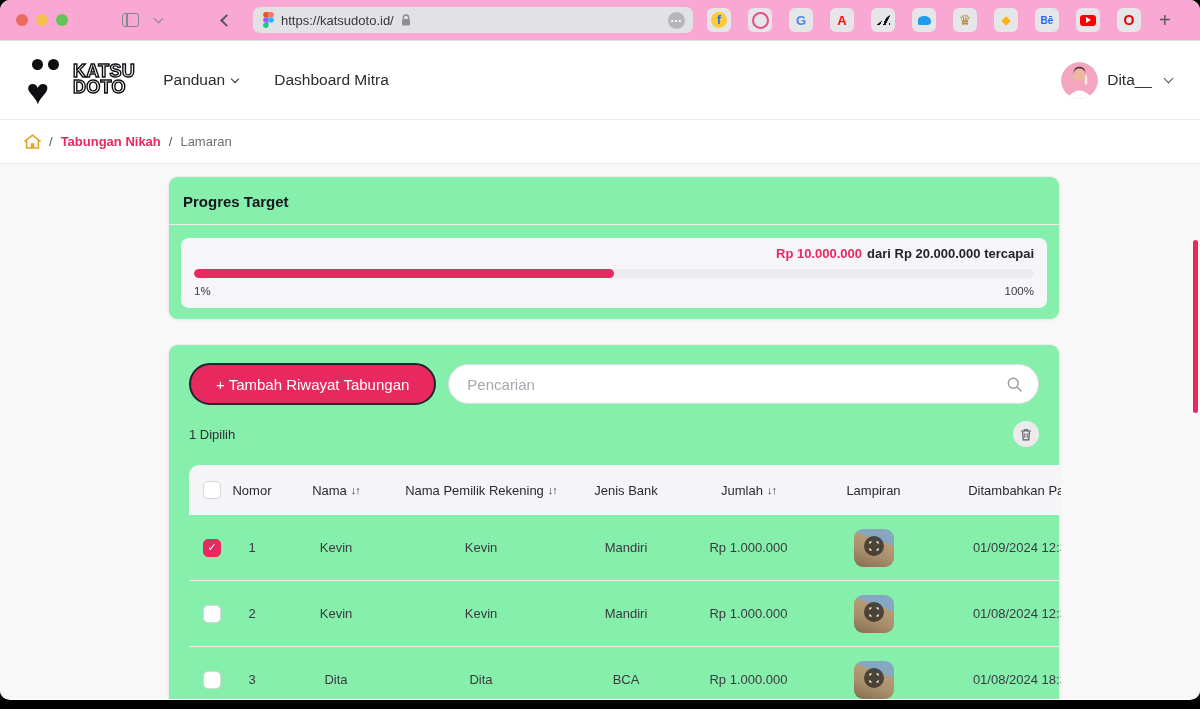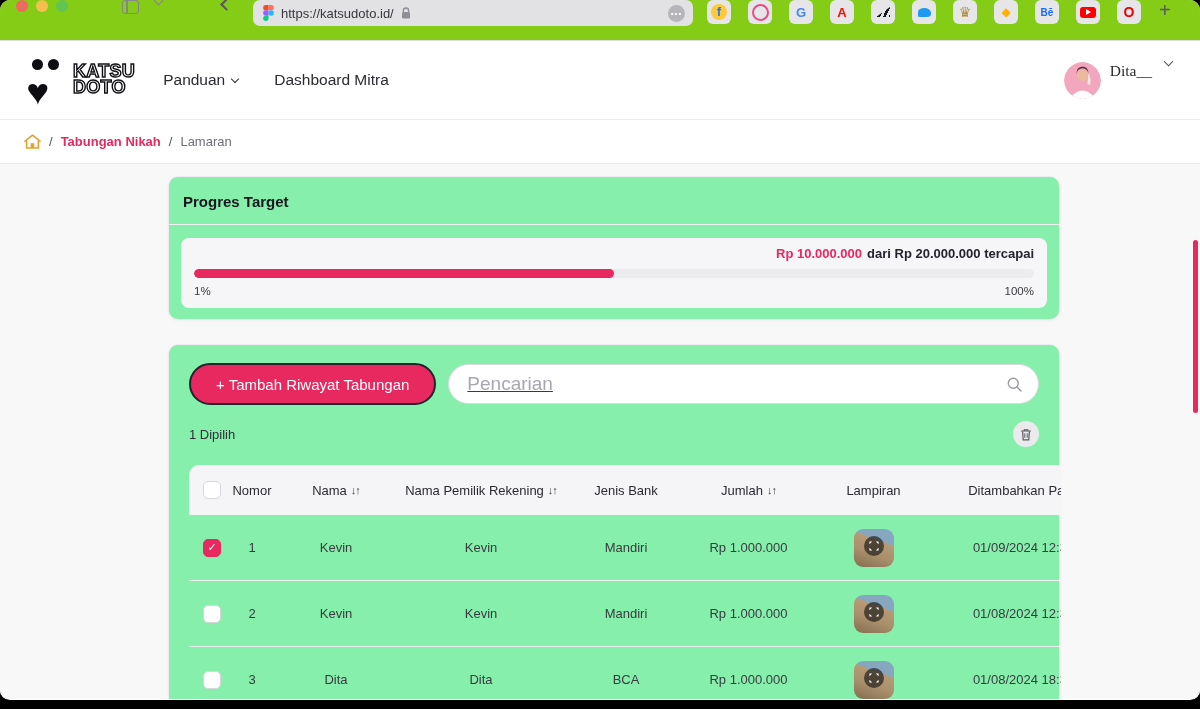--- a/index.html
+++ b/index.html
@@ -1,20 +1,20 @@
 <!DOCTYPE html>
 <html><head>
 <meta charset="utf-8">
 <style>
   * { margin:0; padding:0; box-sizing:border-box; }
   html,body { width:1200px; height:709px; background:#000; font-family:"Liberation Sans","DejaVu Sans",sans-serif; overflow:hidden; }
   .window { position:relative; width:1200px; height:700px; border-radius:10px; overflow:hidden; background:#fff; }
 
   
-  .chrome { height:41px; background:#84cc16; border-bottom:1px solid #DFDEE1; display:flex; }
+  .chrome { height:41px; background:#f9a8d4; border-bottom:1px solid #DFDEE1; display:flex; align-items:center; }
   .traffic { display:flex; gap:8px; margin-left:16px; }
   .light { width:12px; height:12px; border-radius:50%; }
   .light.red{background:#EC6A5E}.light.yellow{background:#F4BF4F}.light.green{background:#61C554}
   .sidebar-btn { margin-left:54px; width:17px; height:14px; border:1.5px solid #85858B; border-radius:3px; position:relative; }
   .sidebar-btn::before { content:""; position:absolute; left:3px; top:0; bottom:0; width:1.5px; background:#85858B; }
   .chev { display:inline-block; width:7px; height:7px; border-right:1.7px solid #85858B; border-bottom:1.7px solid #85858B; transform:rotate(45deg); }
   .tiny-chev { margin-left:16px; margin-top:-3px; }
   .back-chev { margin-left:60px; width:9px; height:9px; border-right:none; border-left:2px solid #57575C; border-bottom:2px solid #57575C; transform:rotate(45deg); }
   .urlbar { margin-left:22px; width:440px; height:26px; background:#E2E1E4; border-radius:7px; display:flex; align-items:center; padding:0 8px 0 10px; }
   .url-text { margin-left:7px; font-size:13px; color:#38383D; }
@@ -40,21 +40,21 @@
   .site-header { height:79px; background:#fff; border-bottom:1px solid #ECECEE; display:flex; align-items:center; padding:0 28px; }
   .logo { display:flex; align-items:center; }
   .logo-mark { position:relative; width:40px; height:45px; }
   .logo-mark .dot { position:absolute; top:1px; width:11px; height:11px; border-radius:50%; background:#0E0E12; }
   .logo-mark .dot.d1{left:4px}.logo-mark .dot.d2{left:20px}
   .logo-mark .heart { position:absolute; left:-1px; bottom:-7px; font-size:36px; line-height:1; color:#0E0E12; transform:scaleX(1.08); }
   .logo-text { margin-left:5px; font-size:18px; font-weight:800; line-height:.88; letter-spacing:.3px; color:#0E0E12; -webkit-text-fill-color:#fff; -webkit-text-stroke:1.4px #0E0E12; }
   .main-nav { display:flex; align-items:center; margin-left:28px; gap:36px; }
   .nav-item { display:flex; align-items:center; gap:7px; font-size:15.5px; color:#2B2B31; cursor:default; }
   .nav-chev { width:6px; height:6px; border-right:1.6px solid #2B2B31; border-bottom:1.6px solid #2B2B31; transform:rotate(45deg); margin-top:-3px; }
-  .user { margin-left:auto; display:flex; gap:9px;font-family:Liberation Serif, serif; }
+  .user { margin-left:auto; display:flex; align-items:center; gap:9px; }
   .avatar { width:37px; height:37px; border-radius:50%; overflow:hidden; }
   .user-name { font-size:15.5px; color:#2B2B31; }
   .user-chev { width:7px; height:7px; border-right:1.6px solid #55555A; border-bottom:1.6px solid #55555A; transform:rotate(45deg); margin-top:-4px; margin-left:4px; }
 
   
   .breadcrumb { height:44px; background:#fff; border-bottom:1px solid #ECECEE; display:flex; align-items:center; padding:0 24px; gap:8px; font-size:13px; }
   .bc-sep { color:#55555A; }
   .bc-active { color:#E7295F; font-weight:700; }
   .bc-plain { color:#6E6E75; }
 
@@ -70,21 +70,21 @@
   .summary .rest { font-weight:700; }
   .track { margin-top:8px; height:9px; border-radius:5px; background:#ECECEF; overflow:hidden; }
   .fill { height:100%; border-radius:5px; background:#E7295F; }
   .pct-row { margin-top:7px; display:flex; justify-content:space-between; font-size:11.5px; color:#3A3A40; }
 
   .card2 { margin-top:24px; min-height:420px; padding-top:18px; }
   .toolbar { display:flex; align-items:center; padding:0 20px; }
   .btn-primary { height:42px; padding:8px 25px; border-radius:24px; background:#E7295F; border:2px solid #20252E; color:#fff; font-size:15px; display:flex; align-items:center; gap:6px; }
   .btn-secondary { margin-left:10px; height:42px; padding:0 21px; border-radius:24px; background:#fff; border:1px solid #F5C4D3; color:#E7295F; font-size:15px; display:flex; align-items:center; gap:8px; }
   .search { flex:1; margin-left:12px; height:40px; border:1px solid #D9D9DE; border-radius:22px; background:#fff; display:flex; align-items:center; padding:0 16px 0 18px; }
-  .search input { flex:1; border:none; outline:none; font-size:19px; color:#3a3a40; background:transparent; font-family:inherit;text-decoration:underline; }
+  .search input { flex:1; border:none; outline:none; font-size:15px; color:#3a3a40; background:transparent; font-family:inherit; }
   .search input::placeholder { color:#A7A7AE; }
   .sel-row { display:flex; align-items:center; justify-content:space-between; padding:0 20px; margin-top:16px;text-align:center; }
   .sel-text { font-size:13px; color:#2F2F35; }
   .trash-btn { width:26px; height:26px; border-radius:50%; background:#EBEBED; display:flex; align-items:center; justify-content:center; }
 
   .table-wrap { margin:18px 0 0 20px; width:872px; overflow:hidden; }
   .ttable { min-width:927px; }
   .thead { display:flex; height:50px; align-items:center; background:#F5F5F7; border-radius:10px 10px 0 0; font-size:13px; color:#2A2A31; }
   .trow { display:flex; height:66px; align-items:center; border-bottom:1px solid #EFEFF1; font-size:13px; color:#3A3A40; }
   .cell { display:flex; align-items:center; justify-content:center; text-align:center; flex-shrink:0; }

